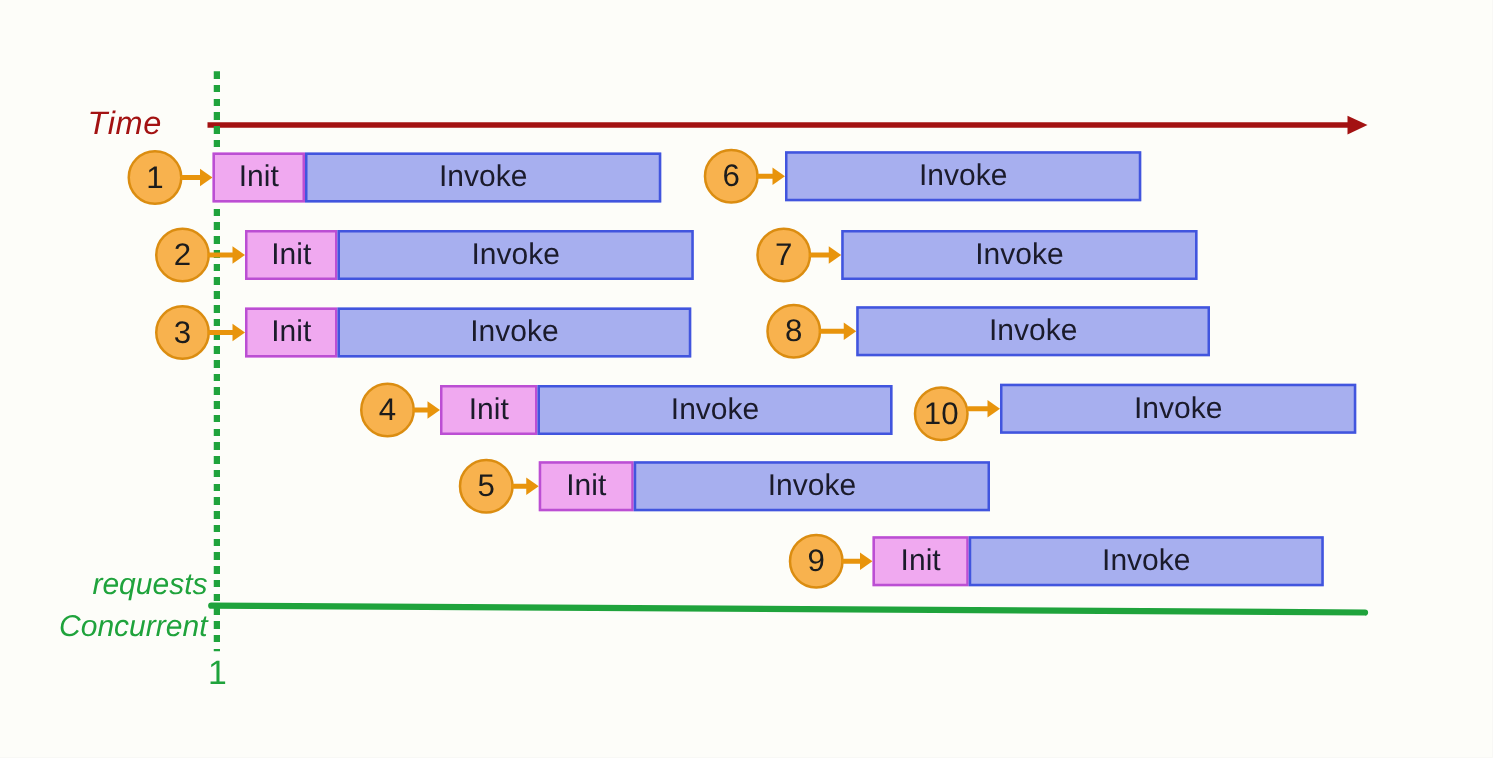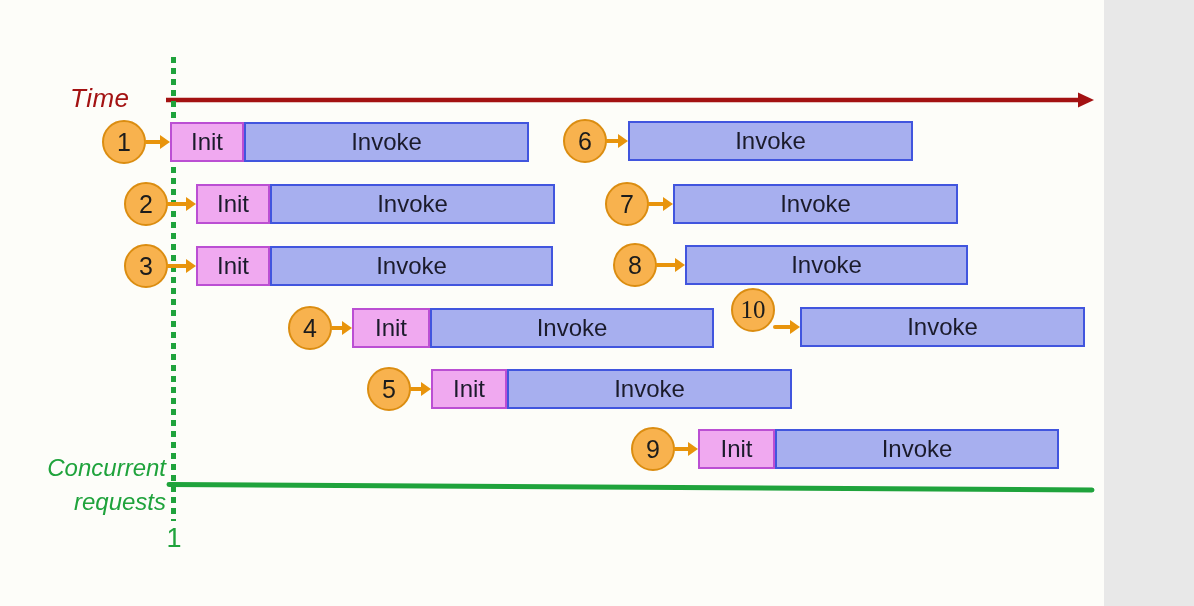--- a/index.html
+++ b/index.html
@@ -11,21 +11,21 @@
     --invoke-border:#4155DE;
     --badge-fill:#F8B24E;
     --badge-border:#DB8D11;
     --arrow:#E8940C;
     --bar-text:#1B1B2B;
     --bg:#FDFDF9;
   }
   html,body{margin:0;padding:0;}
   body{background:#e8e8e8;font-family:"Liberation Sans",sans-serif;}
   #stage{
-    position:relative;width:1104px;height:606px;background:var(--bg);
+    position:relative;width:1194px;height:606px;background:var(--bg);
     overflow:hidden;
   }
   .overlay{position:absolute;left:0;top:0;pointer-events:none;}
   .time-line{stroke:var(--red);stroke-width:4.5;}
   .time-head{fill:var(--red);}
   .conc-line{stroke:var(--green);stroke-width:5;stroke-linecap:round;}
   .time-label{
     position:absolute;left:70px;top:83px;width:70px;
     font-size:26px;font-style:italic;color:var(--red);
     letter-spacing:.5px;
@@ -71,22 +71,22 @@
     <line class="time-line" x1="166" y1="100" x2="1080" y2="100"></line>
     <polygon class="time-head" points="1078,92.5 1094,100 1078,107.5"></polygon>
     <line class="conc-line" x1="169" y1="484.5" x2="1092" y2="490"></line>
   </svg>
 
   <div class="dotted-v"></div>
 
   <div class="time-label">Time</div>
 
   <div class="conc-label">
+    <div>requests</div>
     <div>Concurrent</div>
-    <div>requests</div>
   </div>
 
   <div class="tick-1">1</div>
 
   <div>
       <div class="request-row">
         <div class="badge" style="left: 102px; top: 120px;">1</div>
         <div class="arrow-shaft" style="left: 144px; top: 139.5px; width: 18px;"></div>
         <div class="arrow-head" style="left: 160px; top: 134.5px;"></div>
         <div class="bar init" style="left: 170px; top: 122px; width: 74px;">Init</div>
@@ -139,19 +139,19 @@
         <div class="bar invoke" style="left: 685px; top: 245px; width: 283px;">Invoke</div>
       </div>
       <div class="request-row">
         <div class="badge" style="left: 631px; top: 427px;">9</div>
         <div class="arrow-shaft" style="left: 673px; top: 446.5px; width: 17px;"></div>
         <div class="arrow-head" style="left: 688px; top: 441.5px;"></div>
         <div class="bar init" style="left: 698px; top: 429px; width: 77px;">Init</div>
         <div class="bar invoke" style="left: 775px; top: 429px; width: 284px;">Invoke</div>
       </div>
       <div class="request-row">
-        <div class="badge" style="left: 731px; top: 288px; font-family: Liberation Serif, serif;">10</div>
+        <div class="badge" style="left: 731px; top: 309px;">10</div>
         <div class="arrow-shaft" style="left: 773px; top: 324.5px; width: 19px;"></div>
         <div class="arrow-head" style="left: 790px; top: 319.5px;"></div>
         <div class="bar invoke" style="left: 800px; top: 307px; width: 285px;">Invoke</div>
       </div>
     </div>
 </div>
 
 </body></html>

